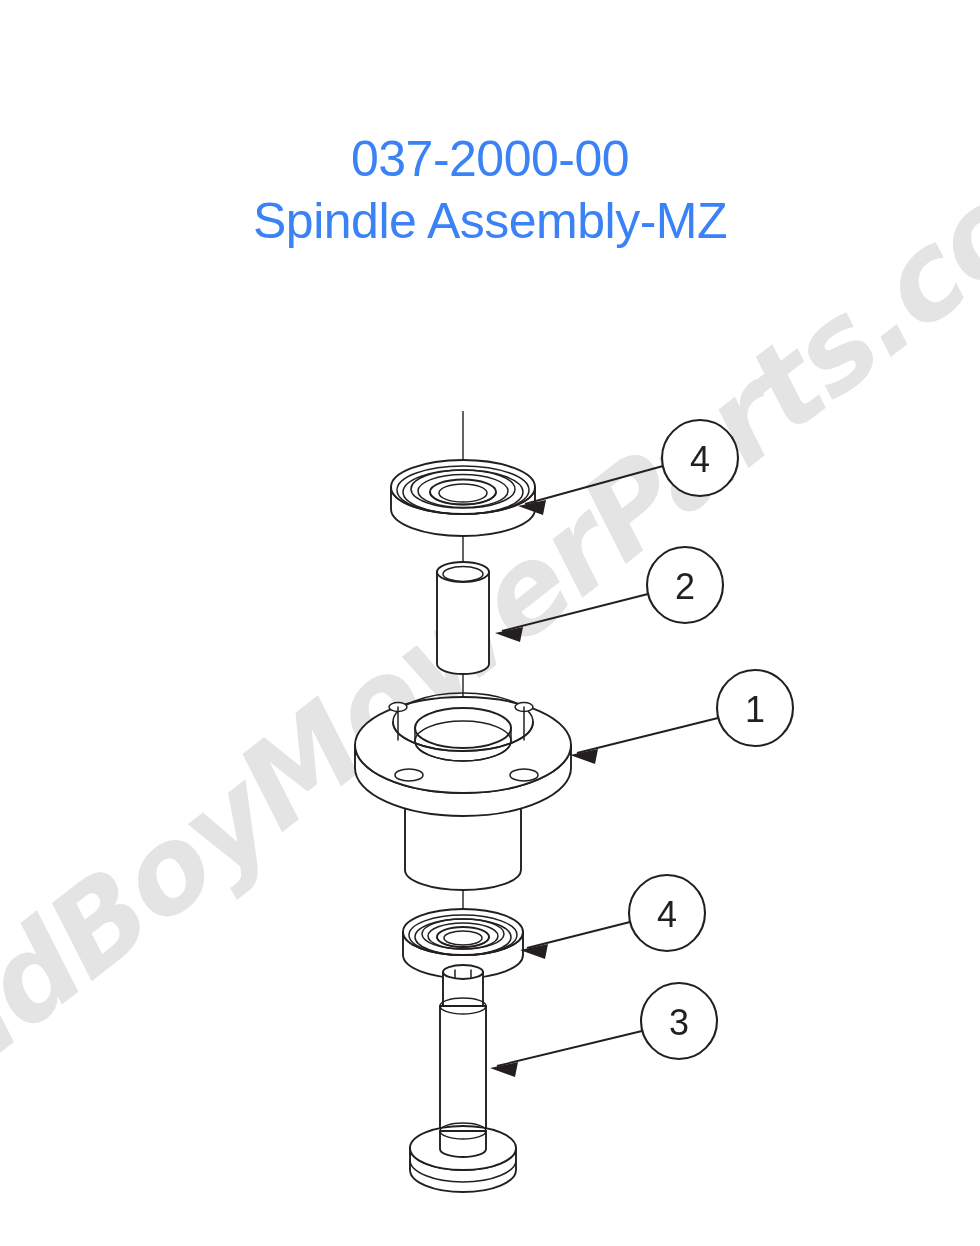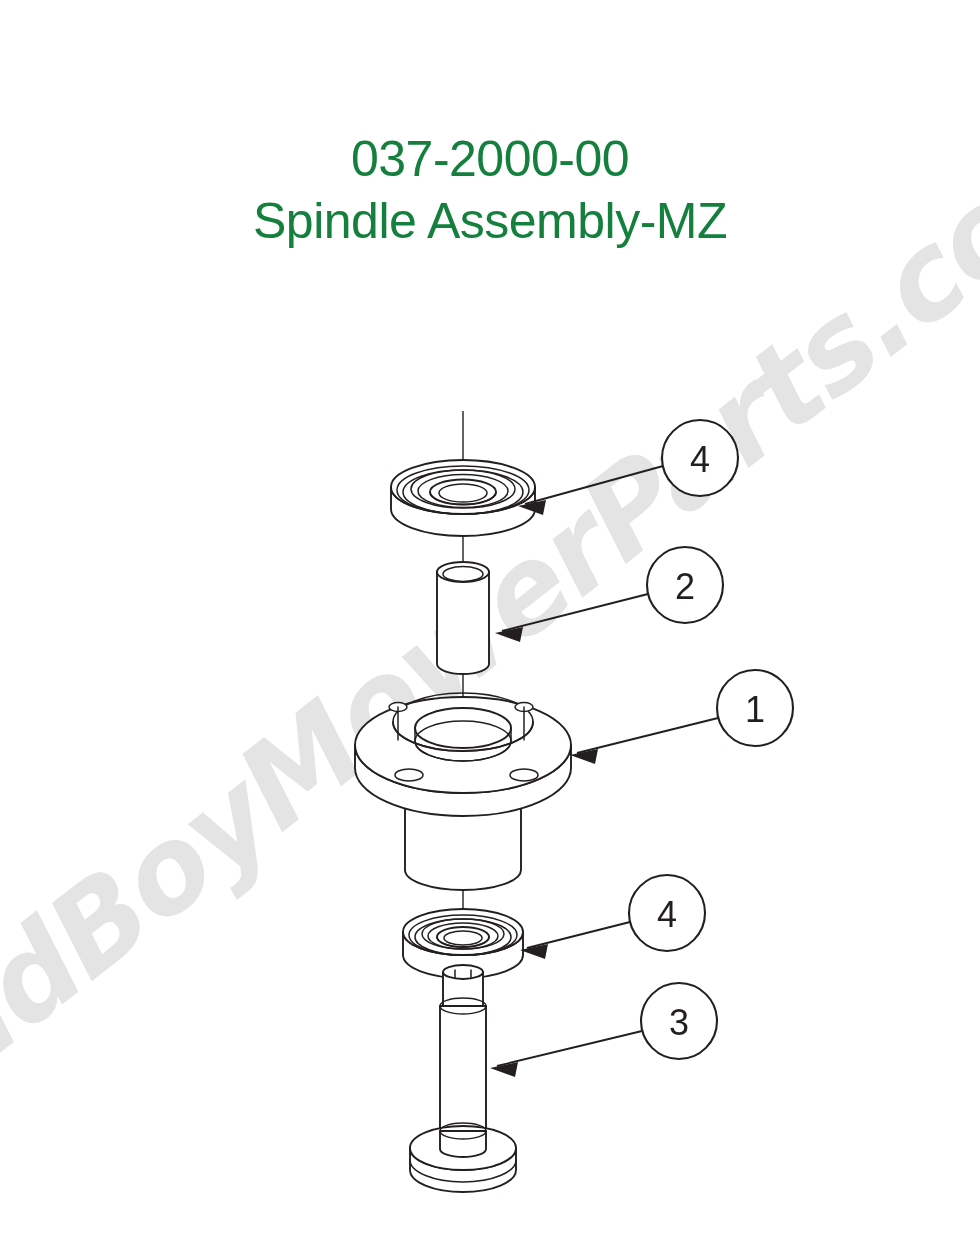--- a/index.html
+++ b/index.html
@@ -30,21 +30,21 @@
     z-index: 3;
     pointer-events: none;
   }
   .title-line {
     display: block;
     font-family: "Liberation Sans", sans-serif;
     font-size: 50px;
     font-weight: 400;
     letter-spacing: -0.5px;
     line-height: 62px;
-    color: #15803d;
+    color: #3b82f6;
   }
   svg.layer {
     position: absolute;
     top: 0;
     left: 0;
     width: 980px;
     height: 1246px;
   }
   svg.watermark-layer { z-index: 1; }
   svg.drawing-layer { z-index: 2; }

